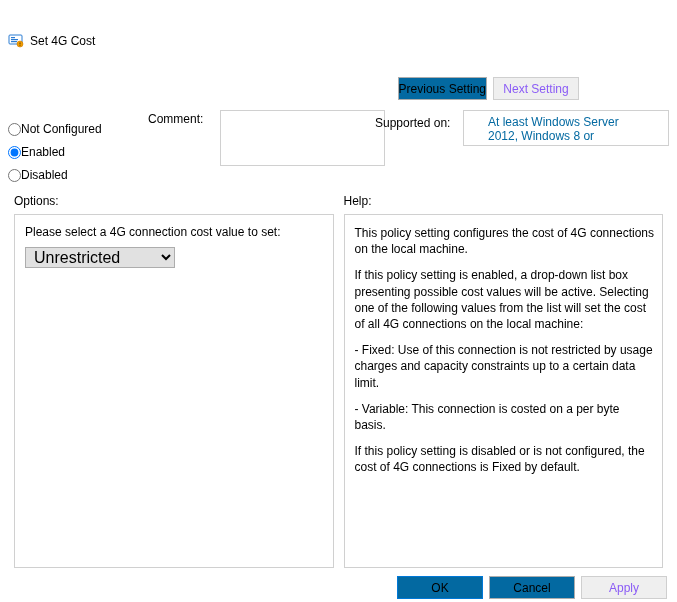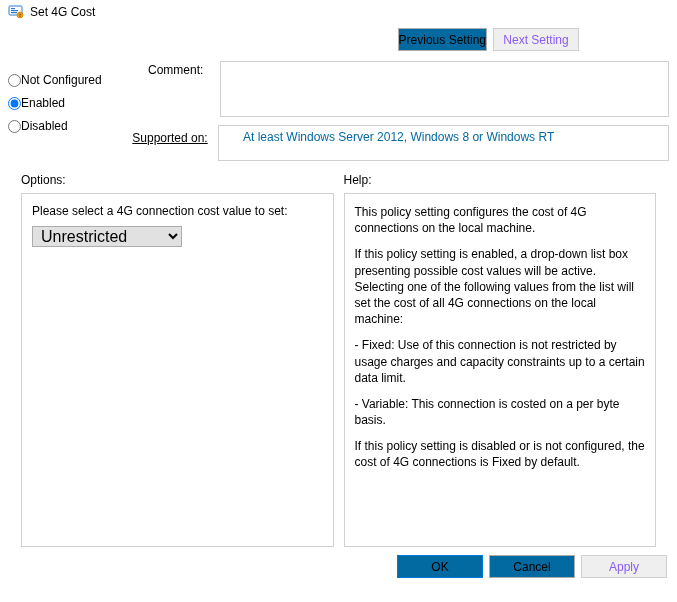--- a/index.html
+++ b/index.html
@@ -9,22 +9,23 @@
       background: #fff;
       color: #000;
       width: 677px;
       height: 602px;
       overflow: hidden;
     }
     .titlebar {
       display: flex;
       align-items: center;
       gap: 6px;
-      padding: 4px 8px;
+      padding: 24px 8px;
       background: #fff;
+      margin-top: 9px;
     }
     .titlebar .icon-wrap {
       width: 16px; height: 16px;
       display: flex; align-items: center; justify-content: center;
     }
     .title-text { font-size: 12px; }
 
     .nav-btns {
       display: flex;
       justify-content: flex-end;
@@ -63,35 +64,35 @@
       display: flex;
       align-items: center;
       cursor: pointer;
     }
     .radio-row input { margin: 0; cursor: pointer; }
     .radio-row label { cursor: pointer; }
 
     .right-col {
       flex: 1;
       display: flex;
-      flex-direction: column;
+      flex-direction: row;
       gap: 8px;
     }
     .field-row {
       display: flex;
       align-items: flex-start;
       gap: 8px;
     }
     .field-label {
       width: 64px;
       text-align: left;
       padding-top: 2px;
       flex-shrink: 0;
     }
-    .field-label.sup { padding-top: 6px; width:80px; text-align:center; margin-left:-18px;text-decoration:underline; }
+    .field-label.sup { padding-top: 6px; width:80px; text-align:left; margin-left:-18px; }
     .comment-box {
       flex: 1;
       height: 56px;
       border: 1px solid #d0d0d0;
       resize: none;
       font-family: inherit;
       font-size: 12px;
       padding: 2px 4px;
       overflow-y: scroll;
     }
@@ -104,21 +105,21 @@
       padding: 4px 24px;
       color: #0369a1;
       display: flex;
       align-items: flex-start;
       position: relative;
       overflow-y: scroll;
     }
 
     .columns {
       display: flex;
-      padding: 0 21px;
+      padding: 0 14px;
       gap: 10px;
       height: 376px;
     }
     .col {
       flex: 1;
       display: flex;
       flex-direction: column;
     }
     .col-header {
       font-size: 12px;

